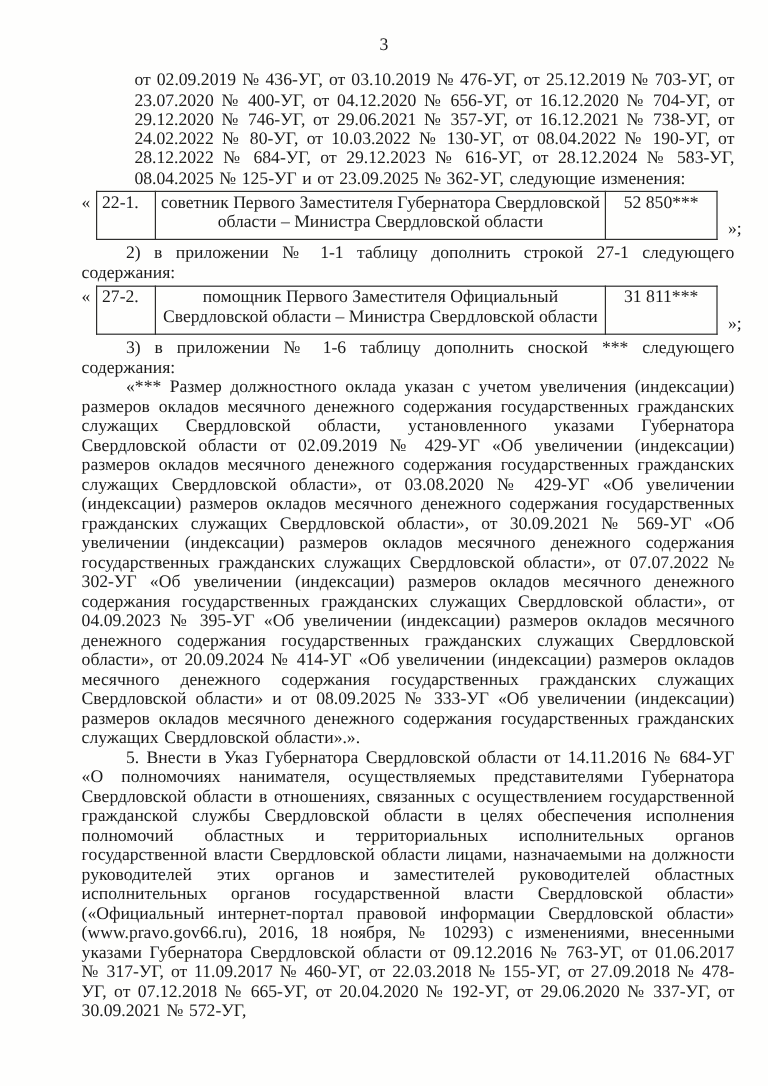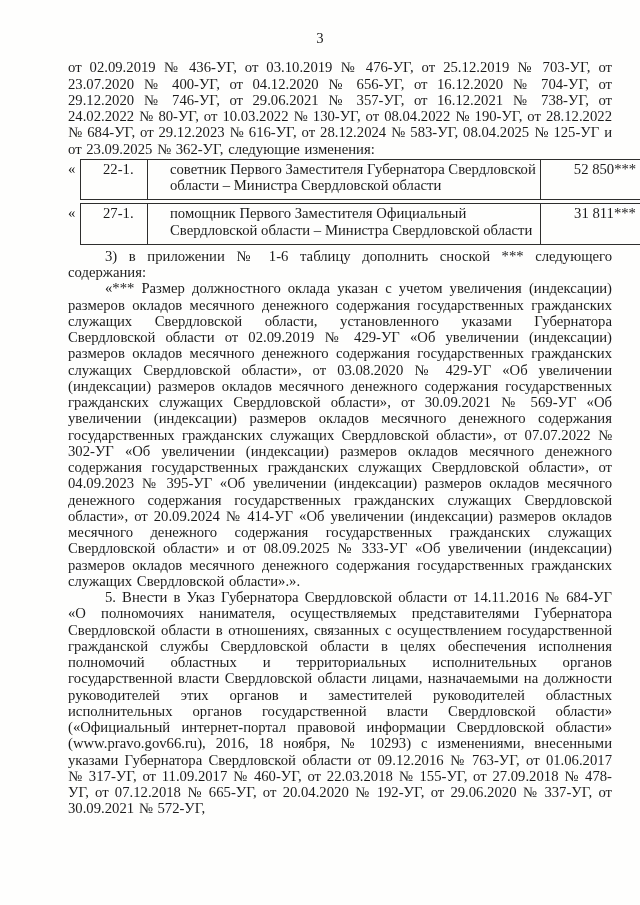--- a/index.html
+++ b/index.html
@@ -25,21 +25,21 @@
     position: relative;
     left: -20px;              
     margin-bottom: 13px;
   }
   p.para {
     margin: 0;
     text-align: justify;
     text-indent: 37px;
     word-spacing: 1px;
   }
-  p.no-indent { text-indent: 0; }
+  p.no-indent { text-indent: 0; margin-left: 44px; }
   .table-block {
     display: flex;
     align-items: stretch;
     margin: 2px 0 3px;
   }
   .open-quote {
     flex: 0 0 12px;
     padding-top: 2px;
   }
   .close-quote {
@@ -50,25 +50,25 @@
   }
   table.doc-table {
     flex: 1 1 auto;
     border-collapse: collapse;
     table-layout: fixed;
     width: 512px;
   }
   table.doc-table td {
     border: 1px solid #2e2e2e;
     vertical-align: top;
-    padding: 1px 4px 6px 22px;
+    padding: 1px 4px 6px 4px;
     line-height: 16.25px;
   }
   td.col-num  { width: 40px; }
-  td.col-pos  { width: 366px; }
+  td.col-pos  { width: 366px; text-align: center; }
   td.col-sal  { width: 84px; text-align: center; }
 </style>
 </head>
 <body>
 
 <div class="page">
 
   <div class="page-number">3</div>
 
   <p class="para no-indent">от 02.09.2019 № 436-УГ, от 03.10.2019 № 476-УГ, от 25.12.2019 № 703-УГ, от 23.07.2020 № 400-УГ, от 04.12.2020 № 656-УГ, от 16.12.2020 № 704-УГ, от 29.12.2020 № 746-УГ, от 29.06.2021 № 357-УГ, от 16.12.2021 № 738-УГ, от 24.02.2022 № 80-УГ, от 10.03.2022 № 130-УГ, от 08.04.2022 № 190-УГ, от 28.12.2022 № 684-УГ, от 29.12.2023 № 616-УГ, от 28.12.2024 № 583-УГ, 08.04.2025 № 125-УГ и от 23.09.2025 № 362-УГ, следующие изменения:</p>
@@ -81,27 +81,28 @@
         <tr>
           <td class="col-num">22-1.</td>
           <td class="col-pos">советник Первого Заместителя Губернатора Свердловской области – Министра Свердловской области</td>
           <td class="col-sal">52 850***</td>
         </tr>
       </tbody>
     </table>
     <span class="close-quote">»;</span>
   </div>
 
+  <p class="para">2) в приложении № 1-1 таблицу дополнить строкой 27-1 следующего содержания:</p>
 
   <div class="table-block">
     <span class="open-quote">«</span>
     <table class="doc-table">
       <tbody>
         <tr>
-          <td class="col-num">27-1.</td>
+          <td class="col-num">27-2.</td>
           <td class="col-pos">помощник Первого Заместителя Официальный Свердловской области – Министра Свердловской области</td>
           <td class="col-sal">31 811***</td>
         </tr>
       </tbody>
     </table>
     <span class="close-quote">»;</span>
   </div>
 
   <p class="para">3) в приложении № 1-6 таблицу дополнить сноской *** следующего содержания:</p>
 

